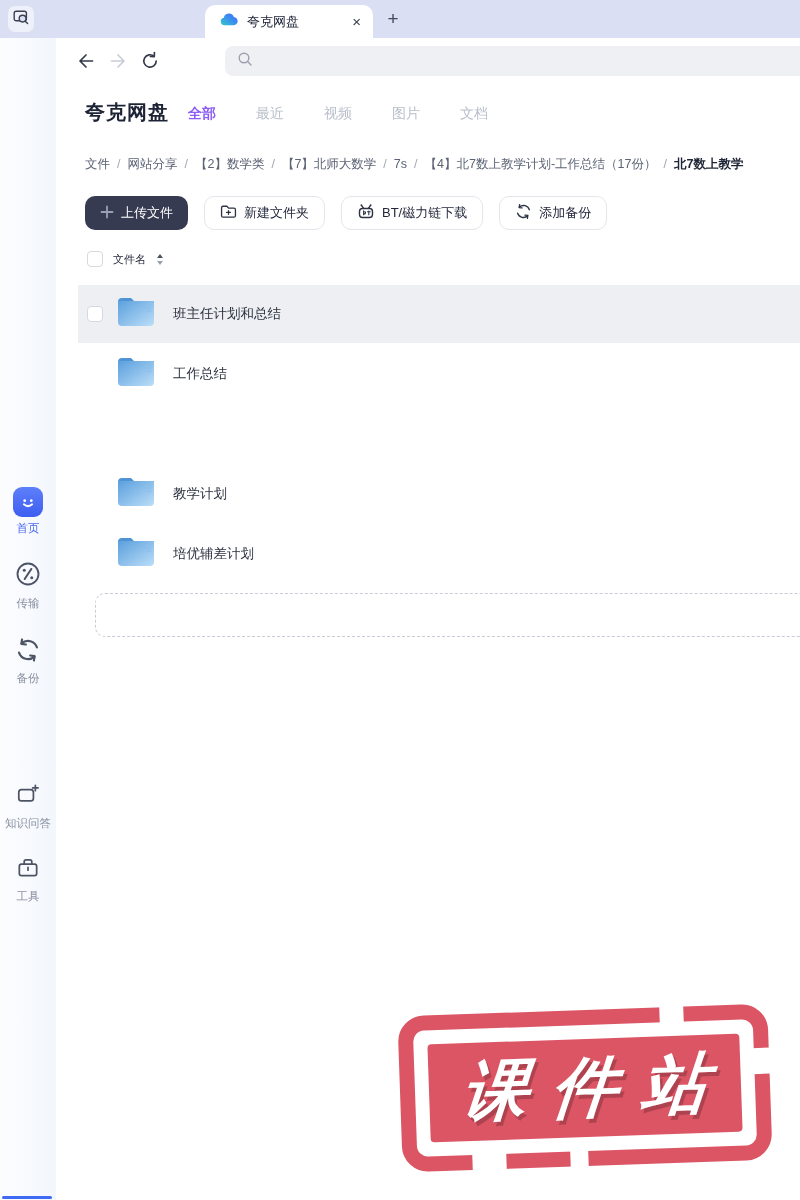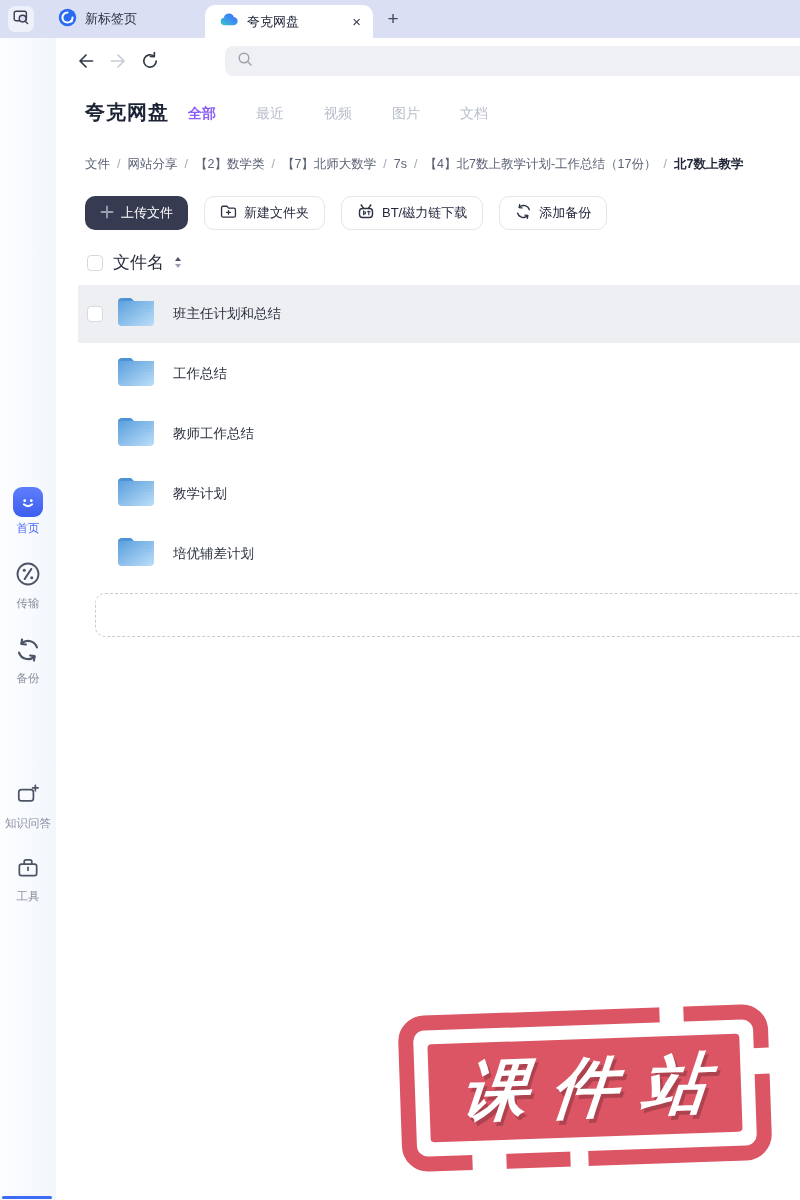--- a/index.html
+++ b/index.html
@@ -52,21 +52,21 @@
   .crumb.current { font-weight:700; color:#1f2537; cursor:default; }
 
   .actions { position:absolute; left:29px; top:112px; display:flex; gap:16px; }
   .btn { height:34px; border-radius:10px; display:flex; align-items:center; gap:7px;
     padding:0 15px; font-size:13px; cursor:pointer; }
   .btn-dark { background:#363b51; color:#fff; }
   .btn-light { background:#fff; border:1px solid #e4e6ec; color:#23283c; }
 
   .list-header { position:absolute; left:31px; top:167px; display:flex; align-items:center; gap:10px; }
   .checkbox { width:16px; height:16px; border:1.5px solid #d5d9e0; border-radius:4px; background:#fff; cursor:pointer; }
-  .col-label { font-size:17px; color:#262c3c; cursor:pointer; }
+  .col-label { font-size:11px; color:#262c3c; cursor:pointer; }
   .sort-icon { cursor:pointer; display:flex; }
 
   .row { position:absolute; left:22px; right:0; height:58px; display:flex; align-items:center; cursor:pointer; }
   .row.hovered { background:#edeff3; }
   .row .checkbox { margin-left:9px; }
   .row.nohover .checkbox { visibility:hidden; }
   .row .folder-icon { margin-left:12px; }
   .row .file-name { margin-left:16px; font-size:13.5px; color:#2b3140; }
 
   .dropzone { position:absolute; left:39px; top:509px; width:742px; height:44px;
@@ -89,30 +89,20 @@
 
   <div class="tabbar">
     <div class="tab-search-btn">
       <span>
         <svg width="16" height="16" viewBox="0 0 16 16" fill="none">
           <rect x="1.2" y="2.2" width="12.2" height="9.6" rx="2" stroke="#3a4050" stroke-width="1.4"></rect>
           <circle cx="9.6" cy="9.6" r="3.4" stroke="#3a4050" stroke-width="1.4" fill="#dbdff3"></circle>
           <path d="M12.2 12.2 L14.6 14.6" stroke="#3a4050" stroke-width="1.4" stroke-linecap="round"></path>
         </svg>
       </span>
-    </div>
-    <div class="tab-inactive">
-      <span>
-        <svg width="19" height="19" viewBox="0 0 24 24">
-          <circle cx="12" cy="12" r="11" fill="#2a6af2"></circle>
-          <path d="M12 5.6 a6.4 6.4 0 1 0 6.4 6.4" stroke="#fff" stroke-width="2.6" fill="none" stroke-linecap="round"></path>
-          <circle cx="16.8" cy="16.6" r="1.7" fill="#fff"></circle>
-        </svg>
-      </span>
-      <span class="tab-label">新标签页</span>
     </div>
     <div class="tab-active">
       <span>
         <svg width="20" height="15" viewBox="0 0 24 18">
           <defs>
             <linearGradient id="cg" x1="0" y1="1" x2="1" y2="0">
               <stop offset="0" stop-color="#35c9c4"></stop>
                 <stop offset="0.55" stop-color="#3b8df3"></stop>
                 <stop offset="1" stop-color="#3f6cf3"></stop>
             </linearGradient>
@@ -317,51 +307,40 @@
       <div class="checkbox"></div>
       <span class="folder-icon">
         <svg width="42" height="36" viewBox="0 0 42 36">
           <path d="M3 8 q0-4 4-4 h9 l4 4 h-17 z" fill="#4d93d6"></path>
           <path d="M3 8 h36 v21 q0 4-4 4 H7 q-4 0-4-4 z" fill="url(#fg)" transform="translate(0,-1)"></path>
           <path d="M30 11 h6 M30 14 h6 M32 17 h4" stroke="#86bde9" stroke-width="1.2" stroke-linecap="round"></path>
         </svg>
       </span>
       <span class="file-name">工作总结</span>
     </div>
-    <div class="row nohover" style="top:321px;">
+    <div class="row nohover" style="top:381px;">
       <div class="checkbox"></div>
       <span class="folder-icon">
         <svg width="42" height="36" viewBox="0 0 42 36">
           <path d="M3 8 q0-4 4-4 h9 l4 4 h-17 z" fill="#4d93d6"></path>
           <path d="M3 8 h36 v21 q0 4-4 4 H7 q-4 0-4-4 z" fill="url(#fg)" transform="translate(0,-1)"></path>
           <path d="M30 11 h6 M30 14 h6 M32 17 h4" stroke="#86bde9" stroke-width="1.2" stroke-linecap="round"></path>
         </svg>
       </span>
-      <span class="file-name">教师工作总结</span>
-    </div>
-    <div class="row nohover" style="top:381px;">
+      <span class="file-name">教学计划</span>
+    </div>
+    <div class="row nohover" style="top:441px;">
       <div class="checkbox"></div>
       <span class="folder-icon">
         <svg width="42" height="36" viewBox="0 0 42 36">
           <path d="M3 8 q0-4 4-4 h9 l4 4 h-17 z" fill="#4d93d6"></path>
           <path d="M3 8 h36 v21 q0 4-4 4 H7 q-4 0-4-4 z" fill="url(#fg)" transform="translate(0,-1)"></path>
           <path d="M30 11 h6 M30 14 h6 M32 17 h4" stroke="#86bde9" stroke-width="1.2" stroke-linecap="round"></path>
         </svg>
       </span>
-      <span class="file-name">教学计划</span>
-    </div>
-    <div class="row nohover" style="top:441px;">
-      <div class="checkbox"></div>
-      <span class="folder-icon">
-        <svg width="42" height="36" viewBox="0 0 42 36">
-          <path d="M3 8 q0-4 4-4 h9 l4 4 h-17 z" fill="#4d93d6"></path>
-          <path d="M3 8 h36 v21 q0 4-4 4 H7 q-4 0-4-4 z" fill="url(#fg)" transform="translate(0,-1)"></path>
-          <path d="M30 11 h6 M30 14 h6 M32 17 h4" stroke="#86bde9" stroke-width="1.2" stroke-linecap="round"></path>
-        </svg>
-      </span>
       <span class="file-name">培优辅差计划</span>
     </div>
 
     <div class="dropzone"></div>
   </div>
 
   <div class="stamp">
     <div class="stamp-border"></div>
     <div class="stamp-inner">
       <span class="stamp-text">课件站</span>

